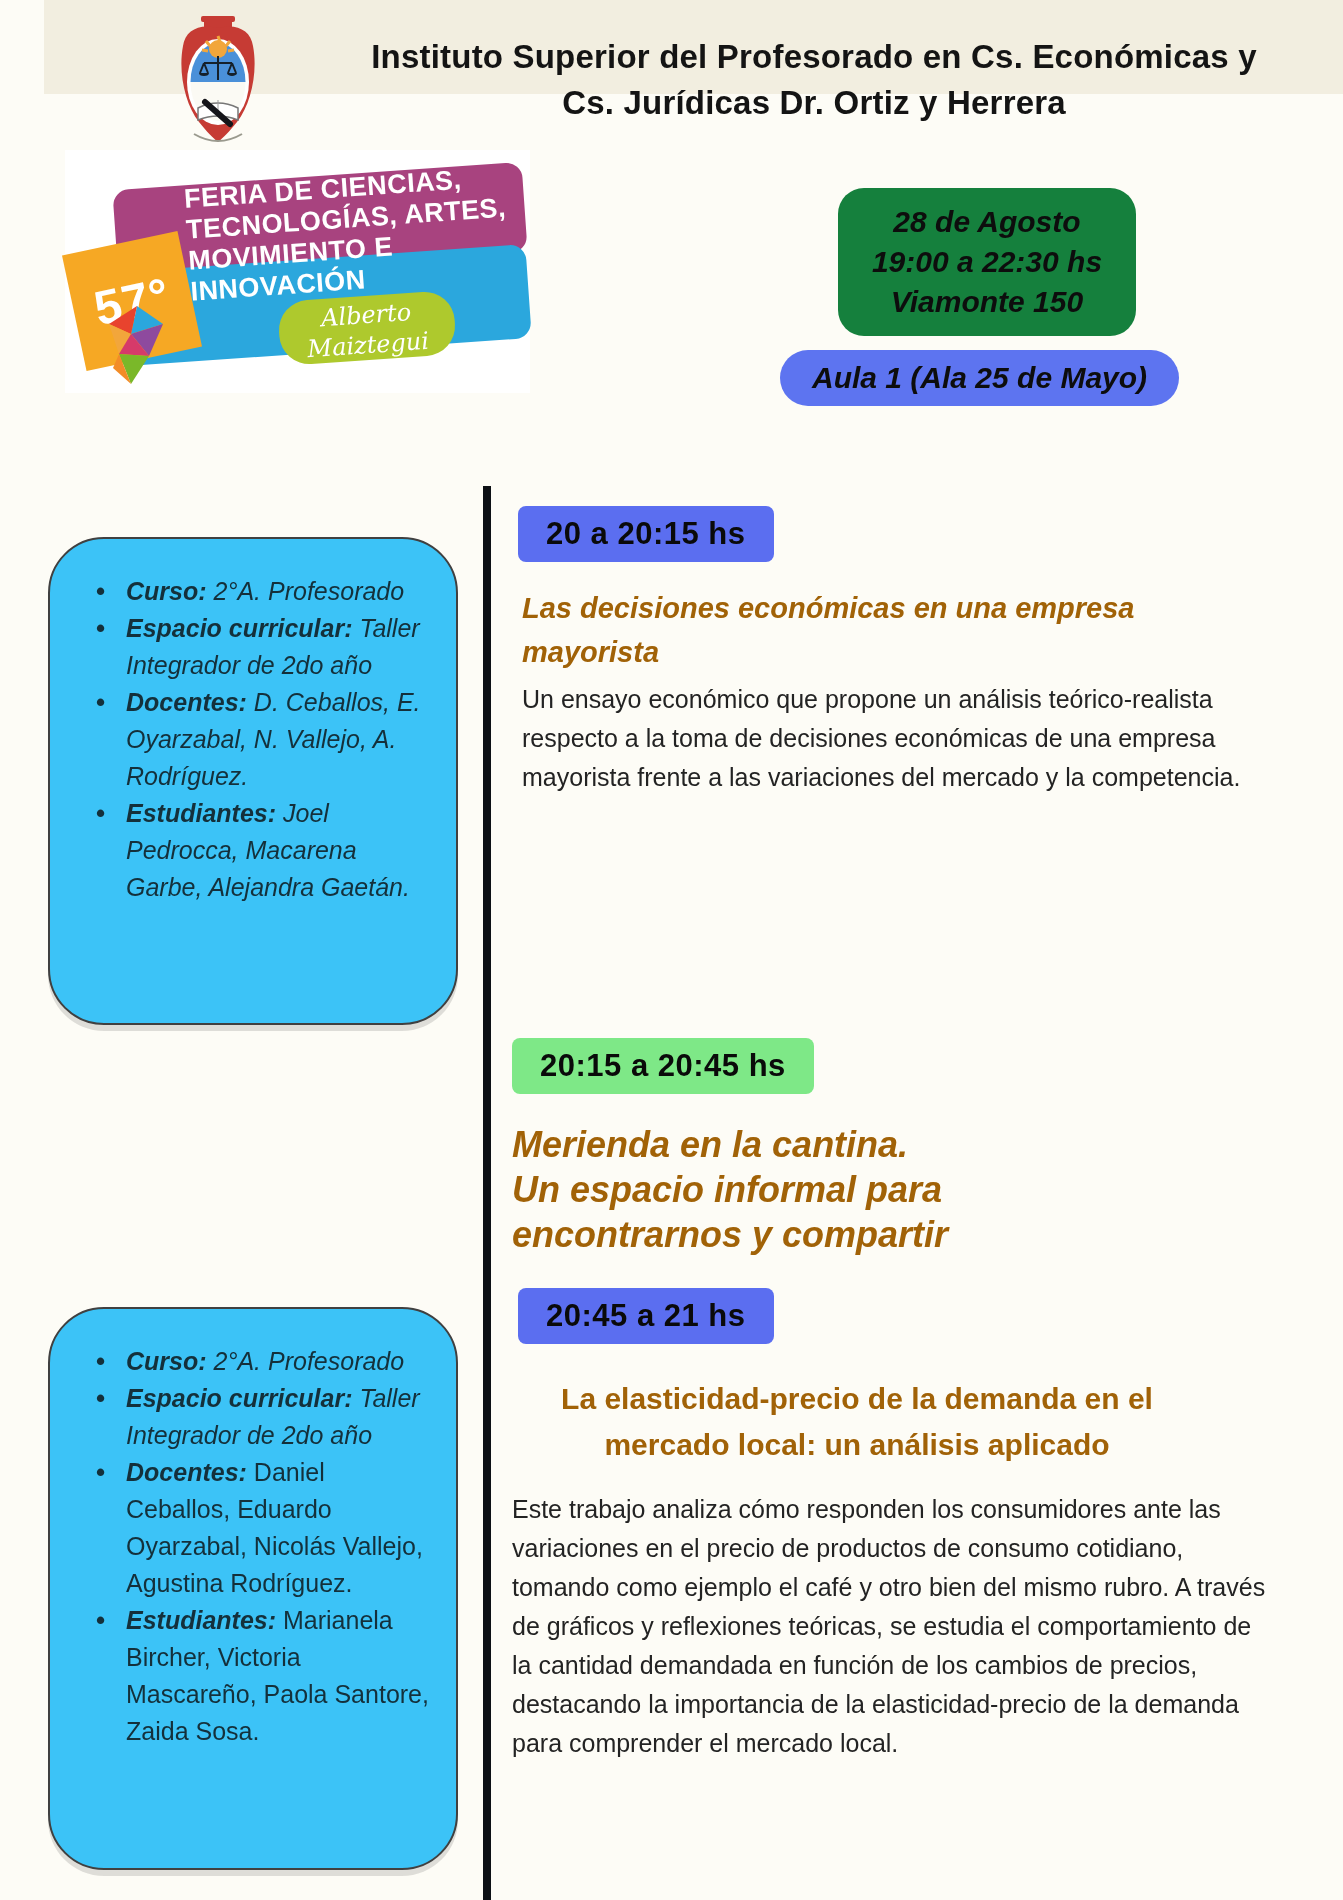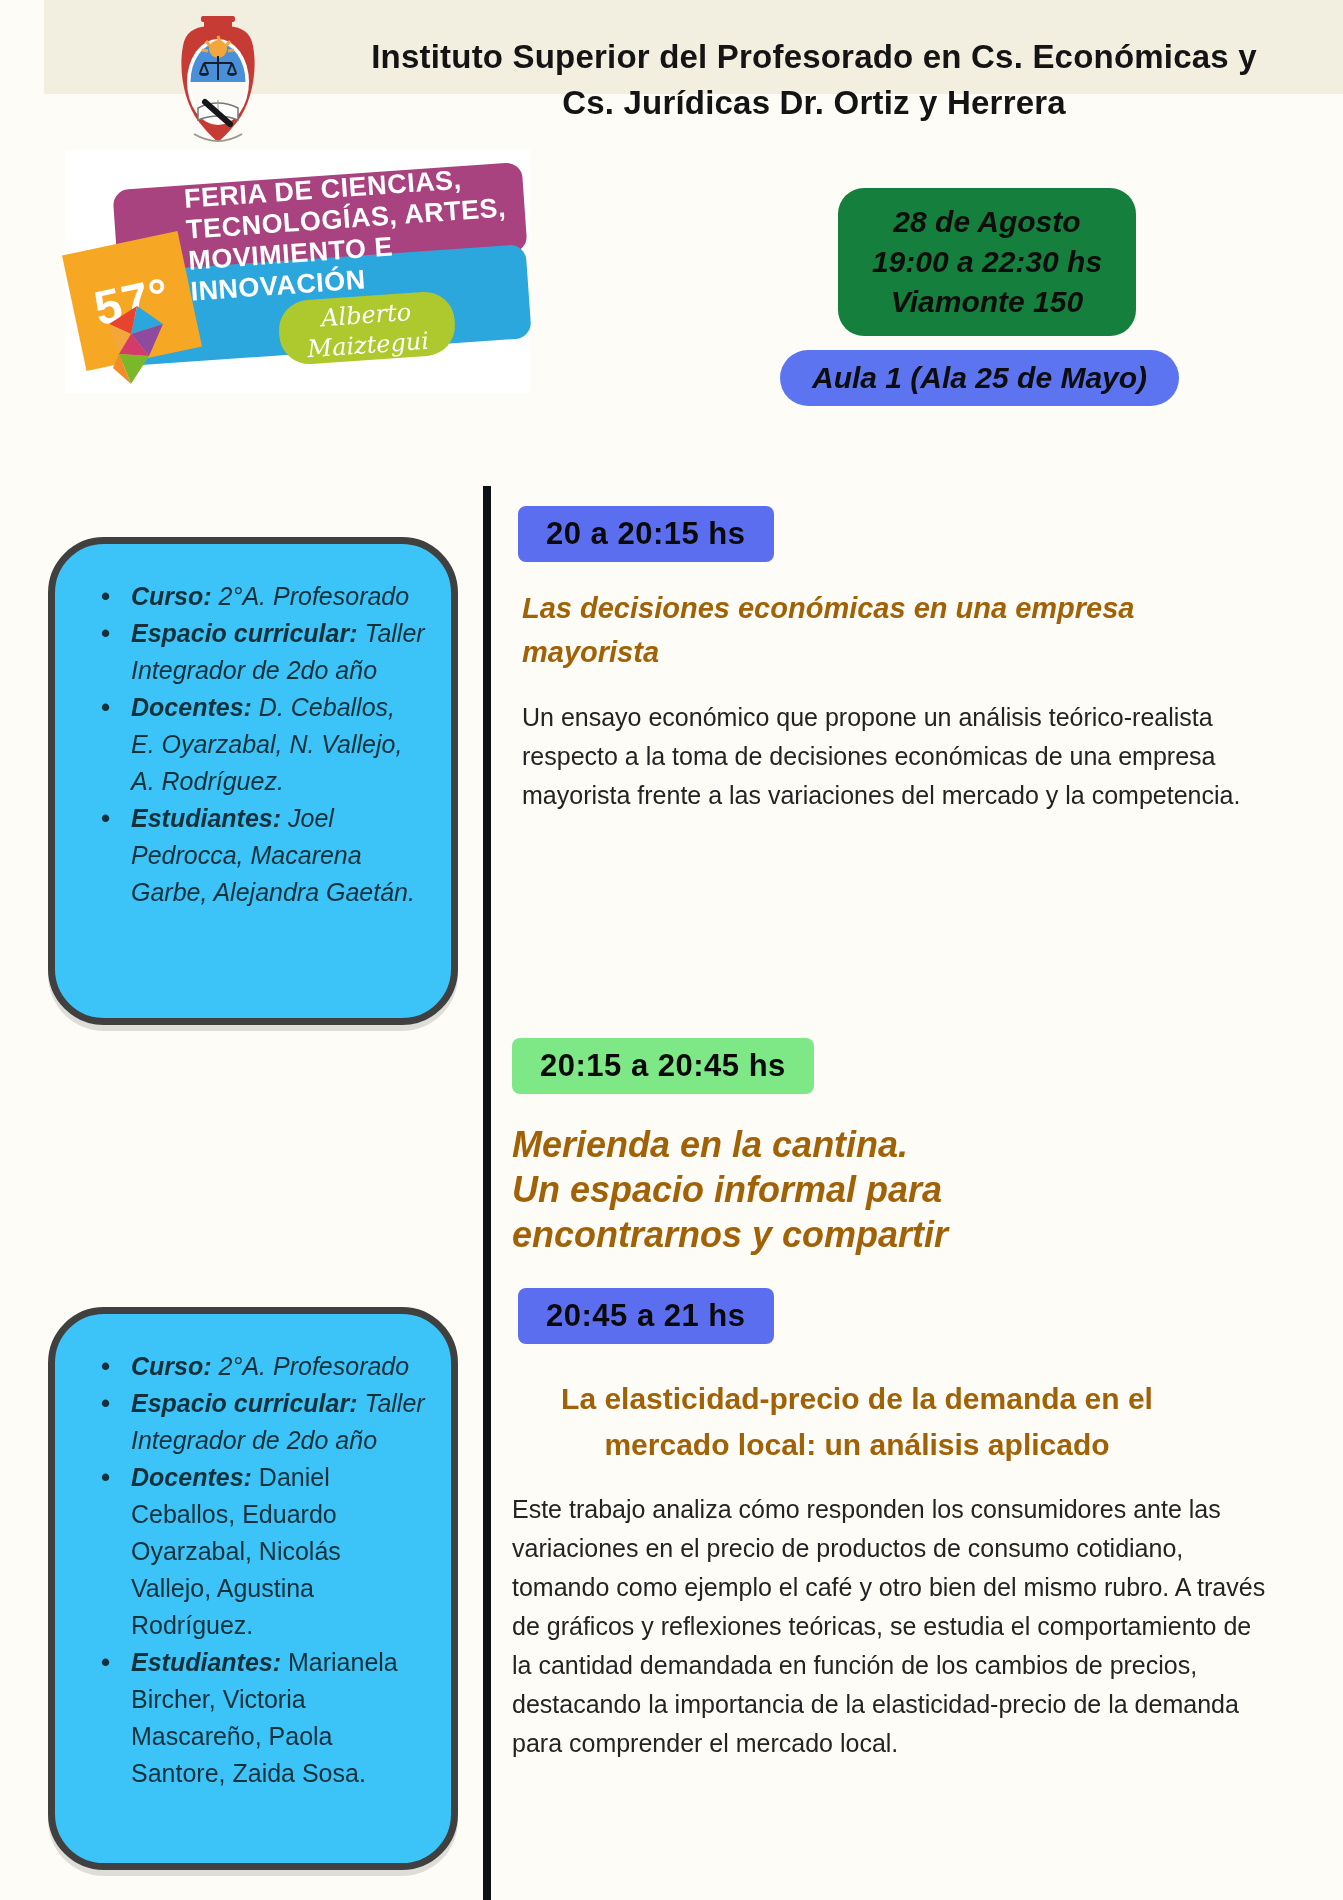--- a/index.html
+++ b/index.html
@@ -45,21 +45,21 @@
   }
   .pill-room{
     position:absolute;left:780px;top:350px;background:#5d74f0;border-radius:999px;
     padding:11px 32px;font-weight:bold;font-style:italic;font-size:30px;color:#0d0d0d;white-space:nowrap;
   }
   
   .divider{position:absolute;left:483px;top:486px;width:8px;height:1414px;background:#0d1015;}
   
   .card{
     position:absolute;left:48px;width:410px;background:#3cc3f7;
-    border:7px solid #404040;border-radius:56px;box-sizing:border-box;
+    border:2px solid #404040;border-radius:56px;box-sizing:border-box;
     padding:34px 26px 30px 44px;color:#14303b;
     box-shadow:0 6px 0 rgba(0,0,0,.12);
   }
   .card-1{top:537px;height:488px;}
   .card-2{top:1307px;height:563px;}
   .card ul{margin:0;padding:0;list-style:none;}
   .card li{position:relative;padding-left:32px;font-size:25px;line-height:37px;}
   .card li::before{content:"•";position:absolute;left:2px;top:0;font-weight:bold;font-size:26px;}
   .card .lbl{font-weight:bold;font-style:italic;}
   .card .val{font-style:italic;}
@@ -76,21 +76,21 @@
   .badge-s3{left:518px;top:1288px;}
   .talk-title{
     position:absolute;font-weight:bold;color:#a16207;font-size:29px;line-height:44px;
   }
   .title-s1{left:522px;top:586px;width:660px;font-style:italic;}
   .title-s2m{left:512px;top:1122px;width:630px;font-style:italic;font-size:36px;line-height:45px;}
   .title-s3{left:512px;top:1376px;width:690px;font-size:30px;line-height:46px;font-style:normal;text-align:center;}
   .talk-desc{
     position:absolute;color:#232323;font-size:25px;line-height:39px;font-weight:normal;
   }
-  .desc-s1{left:522px;top:698px;width:735px;}
+  .desc-s1{left:522px;top:680px;width:735px;}
   .desc-s3{left:512px;top:1490px;width:758px;}
 </style>
 </head>
 <body>
 
 <div class="page">
 
   <div class="header">
     <div class="header-title">
       <div>Instituto Superior del Profesorado en Cs. Económicas y</div>

